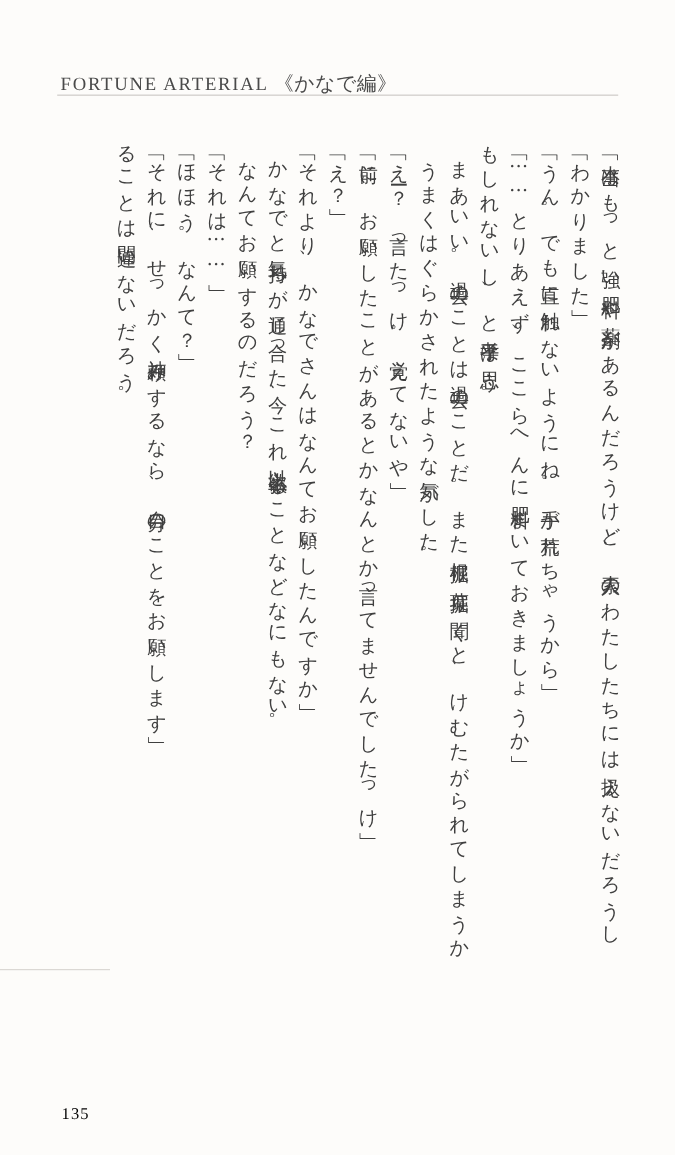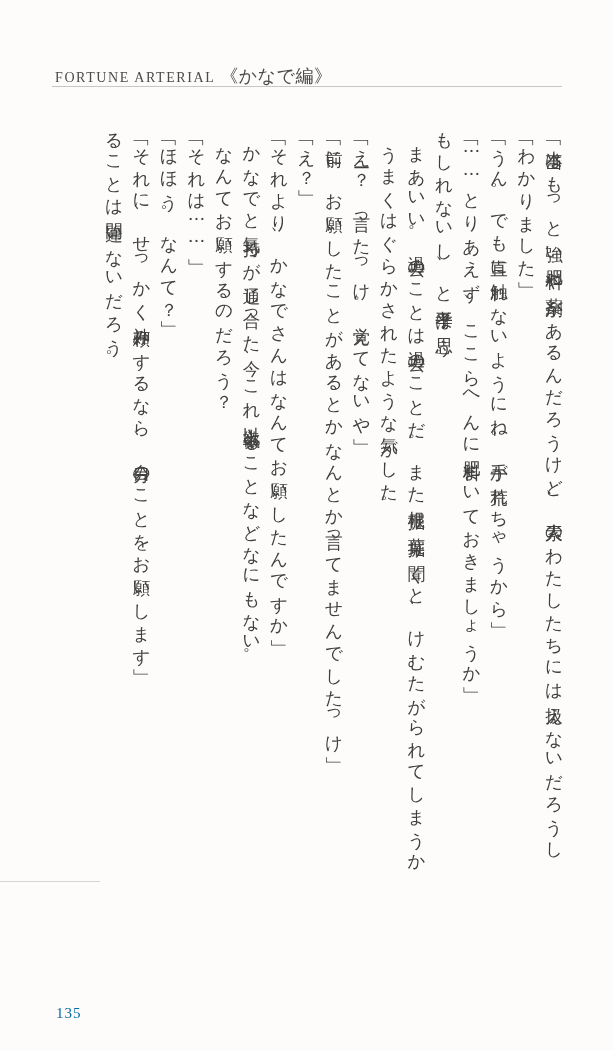--- a/index.html
+++ b/index.html
@@ -23,21 +23,21 @@
     top: 64px;
     left: 55px;
     width: 505px;
     font-size: 14px;
     letter-spacing: 1.2px;
     color: #4a4a4a;
     white-space: nowrap;
   }
   .header .series {
     font-family: "Liberation Serif", "DejaVu Serif", serif;
-    font-size: 14px;
+    font-size: 17px;
     letter-spacing: 1.6px;
   }
   .header .sub {
     font-size: 18px;
     letter-spacing: 0.5px;
   }
   .header-rule {
     position: absolute;
     top: 86px;
     left: 52px;
@@ -81,21 +81,21 @@
     width: 100px;
     height: 1px;
     background: #d8d4d0;
   }
   .page-number {
     position: absolute;
     left: 56px;
     bottom: 28px;
     font-size: 15px;
     letter-spacing: 1px;
-    color: #0369a1;
+    color: #000000;
     font-family: "Liberation Serif", "DejaVu Serif", serif;
   }
 </style>
 </head>
 <body>
 
 <div class="page">
 
   <div class="header">
     <span class="series">FORTUNE ARTERIAL</span>

